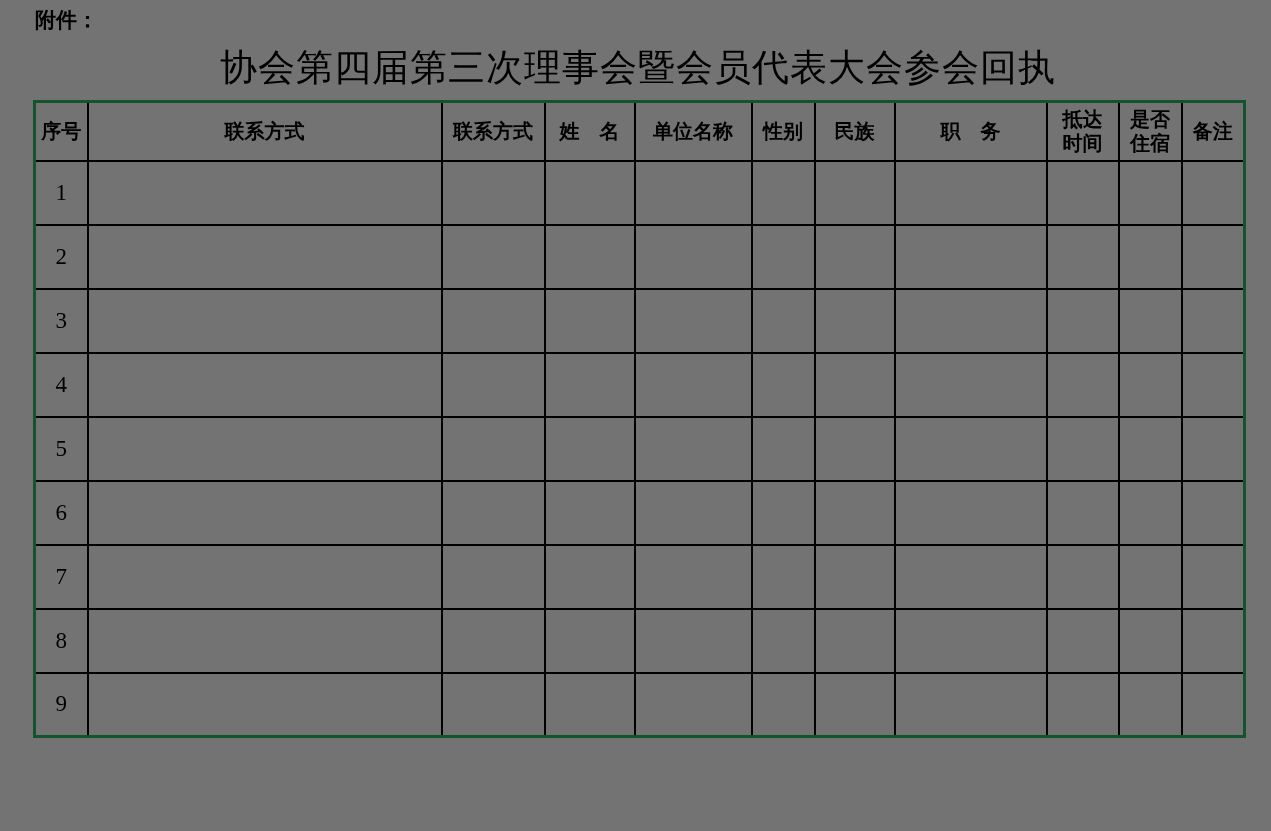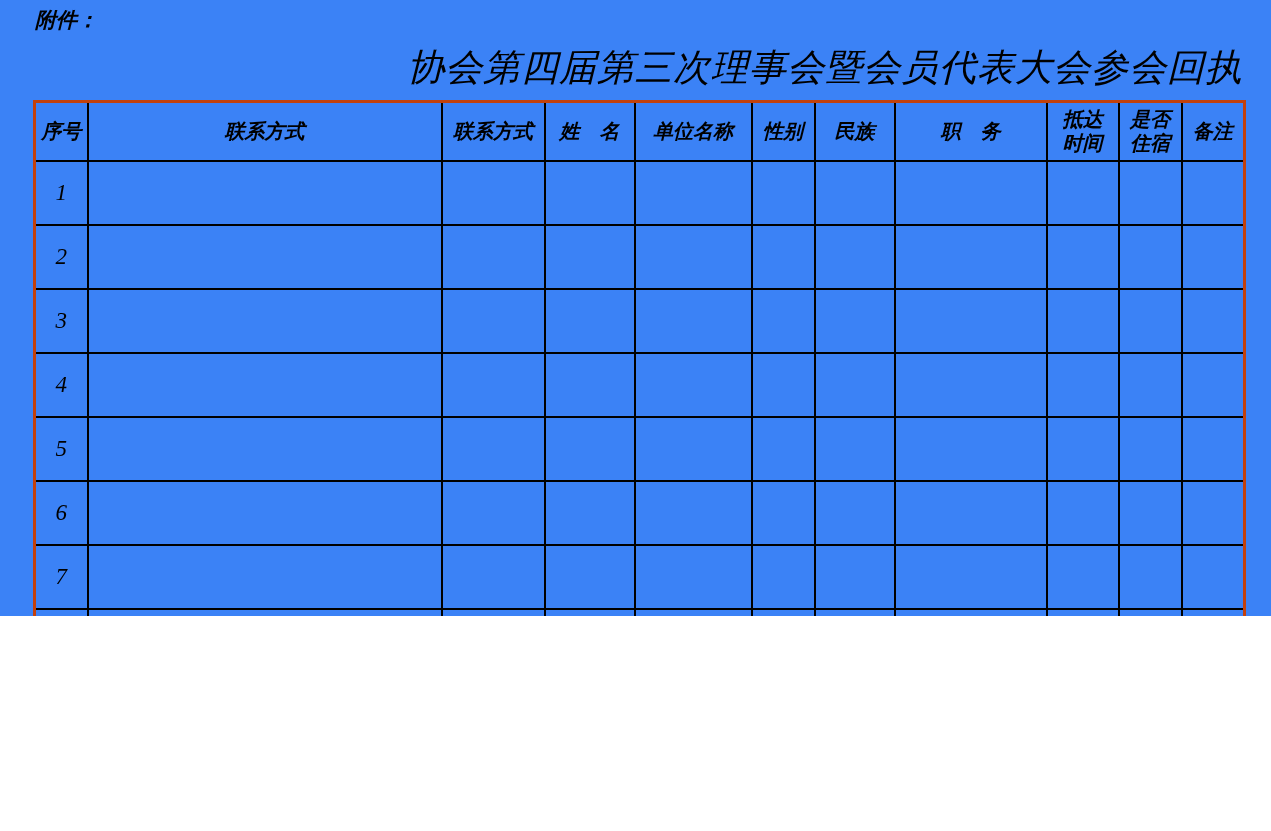--- a/index.html
+++ b/index.html
@@ -5,49 +5,48 @@
   html, body {
     margin: 0;
     padding: 0;
     background: #ffffff;
     color: #000000;
     font-family: "Liberation Sans", sans-serif;
   }
   .page {
     position: relative;
     width: 1271px;
-    height: 616px;
-    background: #3b82f6;
+    height: 831px;
+    background: #737373;
     overflow: hidden;
-    font-style: italic;
   }
   .attachment {
     padding: 8px 0 0 35px;
     font-size: 21px;
     line-height: 24px;
     font-weight: bold;
     font-family: "Liberation Sans", sans-serif;
   }
   .title {
     margin: 14px 0 10px 33px;
     width: 1210px;
-    text-align: right;
+    text-align: center;
     font-size: 37px;
     line-height: 44px;
     font-weight: 400;
     font-family: "Liberation Serif", serif;
     letter-spacing: 1px;
     white-space: nowrap;
   }
   table.reply-table {
     margin-left: 33px;
     width: 1210px;
     table-layout: fixed;
     border-collapse: collapse;
-    border: 3px solid #c2410c;
+    border: 3px solid #14532d;
   }
   table.reply-table th,
   table.reply-table td {
     border: 2px solid #000000;
     padding: 0;
     text-align: center;
     vertical-align: middle;
     overflow: hidden;
   }
   table.reply-table thead tr {

